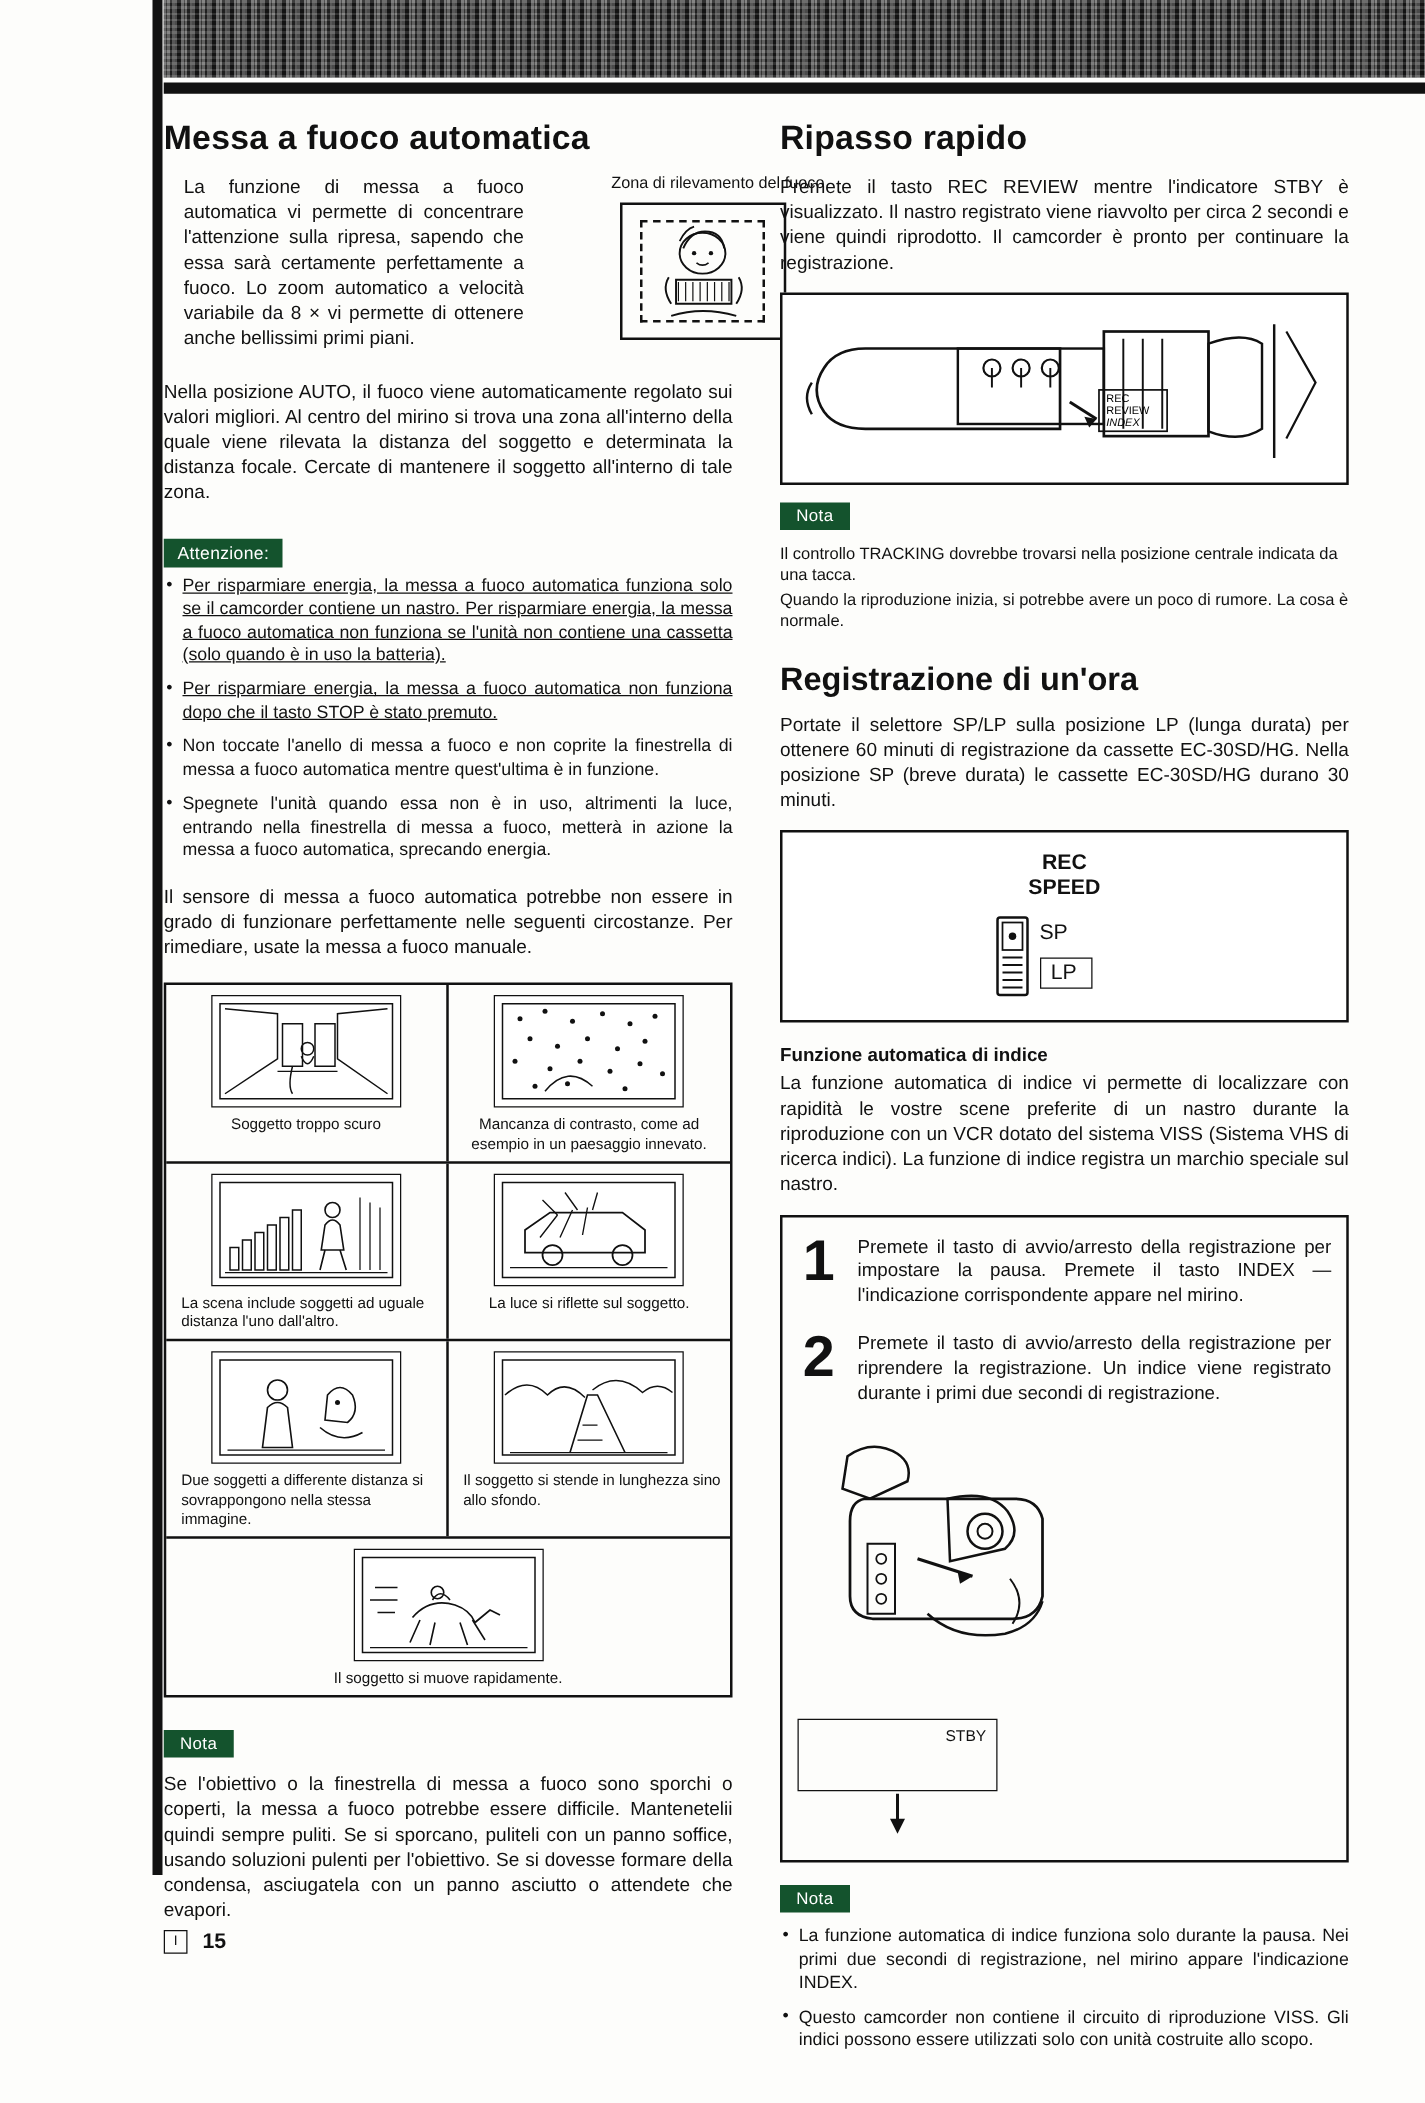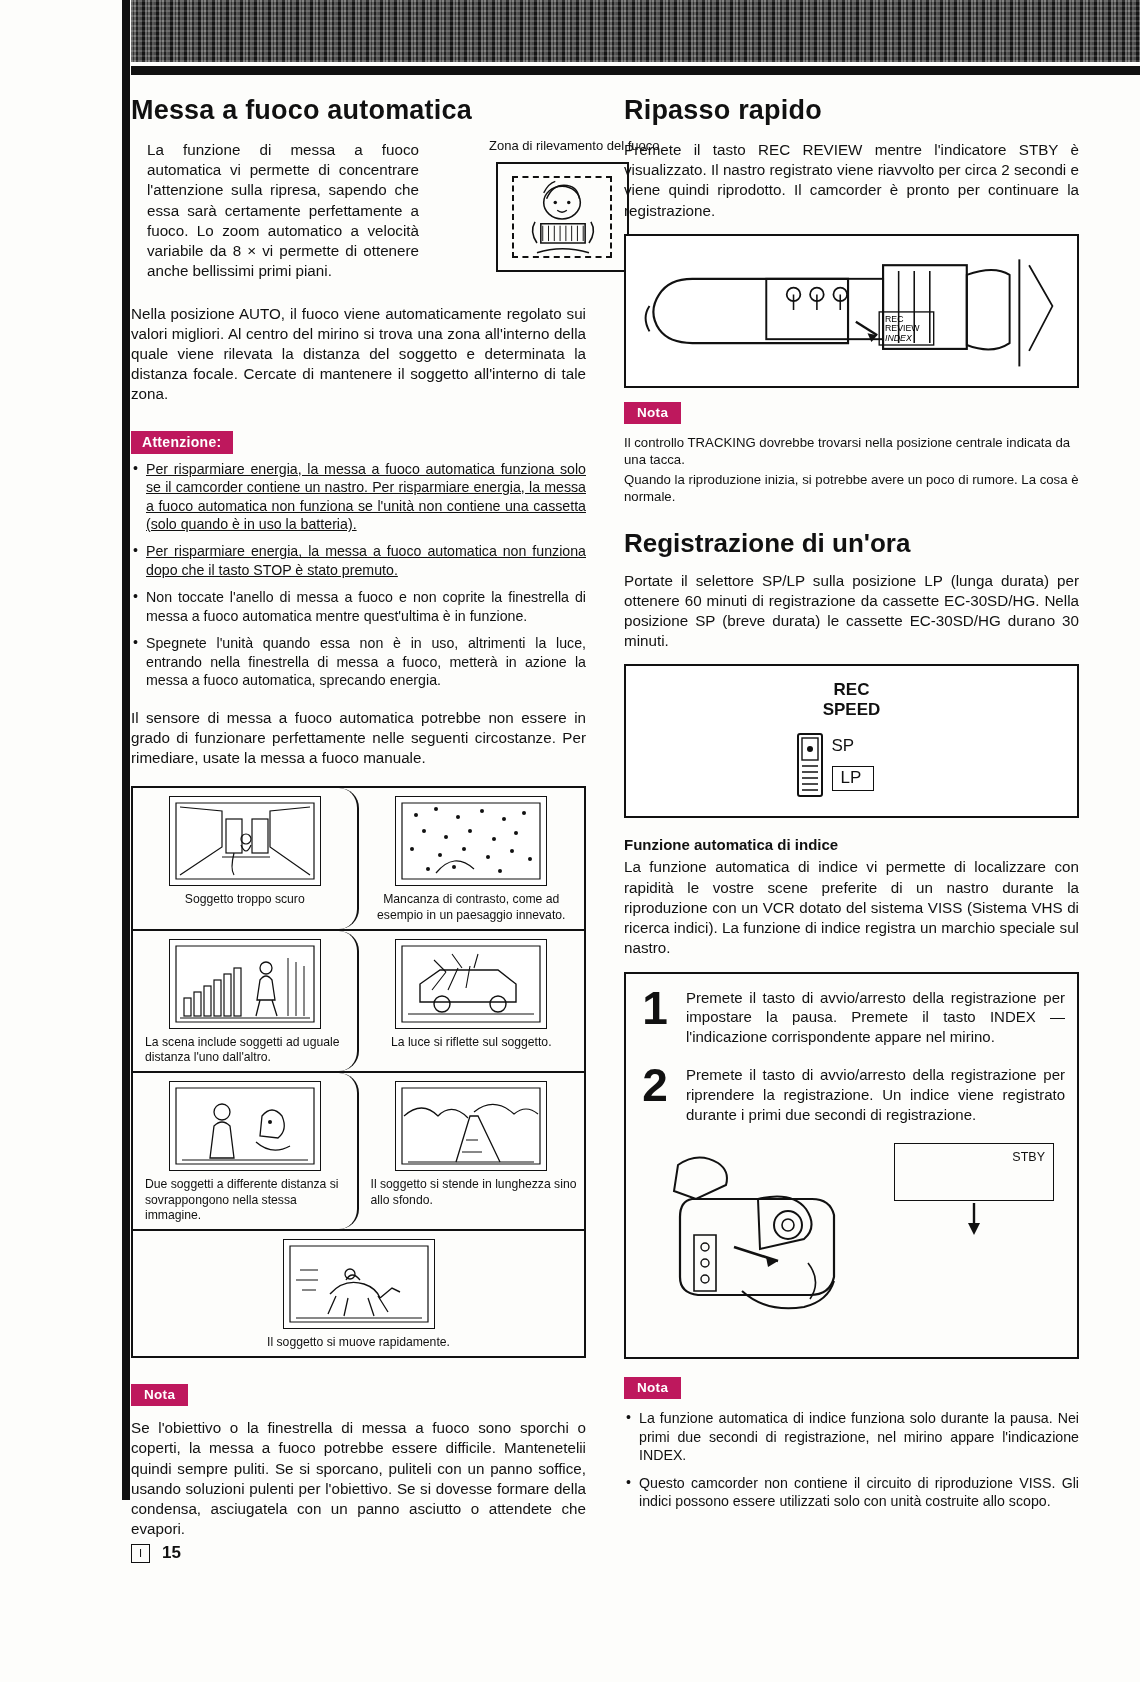--- a/index.html
+++ b/index.html
@@ -37,22 +37,22 @@
   .col-right{position:absolute;left:588px;top:95px;width:455px;}
 
   h1{
     font-size:27px;font-weight:bold;margin:0 0 14px 0;letter-spacing:.2px;
   }
   h2{font-size:26px;font-weight:bold;margin:22px 0 12px 0;}
   h3{font-size:15px;font-weight:bold;margin:18px 0 4px 0;}
   p{margin:0 0 13px 0;font-size:15.2px;line-height:1.33;text-align:justify;}
 
   .black-tag{
-    display:inline-block;background:#be185d;color:#fff;
-    font-size:14px;font-weight:bold;padding:3px 11px 4px 11px;
+    display:inline-block;background:#14532d;color:#fff;
+    font-size:14px;font-weight:normal;padding:3px 11px 4px 11px;
     letter-spacing:.3px;
   }
   .note-tag{font-size:13.5px;padding:3px 13px 4px 13px;}
   .xsmall{font-size:12.6px;line-height:1.32;}
 
   ul.bullets{margin:6px 0 0 0;padding:0;list-style:none;}
   ul.bullets>li{
     position:relative;padding-left:15px;margin-bottom:9px;
     font-size:14.2px;line-height:1.3;text-align:justify;
   }
@@ -75,21 +75,21 @@
     position:absolute;left:14px;top:12px;width:96px;height:78px;
     border:2px dashed #111;
   }
 
   
   .scenes{
     margin-top:18px;border:2px solid #111;width:451px;
   }
   .scene-row{display:flex;border-bottom:2px solid #111;}
   .scene-row:last-child{border-bottom:none;}
-  .scene-cell{width:50%;box-sizing:border-box;border-right:2px solid #111;padding:8px 6px 6px 6px;border-radius:20px;}
+  .scene-cell{width:50%;box-sizing:border-box;border-right:2px solid #111;padding:8px 6px 6px 6px;}
   .scene-cell:last-child{border-right:none;}
   .scene-cell.full{width:100%;border-right:none;}
   .scene-art{
     height:88px;border:1.5px solid #111;margin:0 auto 6px auto;width:150px;
     position:relative;overflow:hidden;background:#fff;
   }
   .scene-cap{font-size:12.2px;line-height:1.25;text-align:center;}
   .scene-cap.left{text-align:left;padding-left:6px;}
 
   
@@ -370,21 +370,21 @@
     <div class="stepbox">
       <div class="step">
         <div class="num">1</div>
         <div class="txt">Premete il tasto di avvio/arresto della registrazione per impostare la pausa. Premete il tasto INDEX — l'indicazione corrispondente appare nel mirino.</div>
       </div>
       <div class="step">
         <div class="num">2</div>
         <div class="txt">Premete il tasto di avvio/arresto della registrazione per riprendere la registrazione. Un indice viene registrato durante i primi due secondi di registrazione.</div>
       </div>
 
-      <div style="display:flex;gap:16px;align-items:flex-start;margin-top:6px;">
+      <div style="display:flex;gap:32px;align-items:flex-start;margin-top:6px;flex-direction:column;">
         <svg viewBox="0 0 240 200" width="240" height="200">
           <path d="M40 22 q20 -14 40 -2 q12 8 8 22 l-30 14 l-22 -8 z" fill="none" stroke="#111" stroke-width="2"></path>
           <path d="M54 56 h120 q18 0 22 16 v62 q-4 18 -24 18 H60 q-18 -2 -18 -18 V74 q0 -16 12 -18 z" fill="none" stroke="#111" stroke-width="2.2"></path>
           <path d="M120 56 q34 -8 48 10 q12 18 -2 30 l-44 10 z" fill="none" stroke="#111" stroke-width="2"></path>
           <circle cx="150" cy="82" r="14" fill="none" stroke="#111" stroke-width="2"></circle>
           <circle cx="150" cy="82" r="6" fill="none" stroke="#111" stroke-width="1.6"></circle>
           <path d="M56 92 h22 v56 H56 z" fill="none" stroke="#111" stroke-width="1.6"></path>
           <circle cx="67" cy="104" r="4" fill="none" stroke="#111" stroke-width="1.4"></circle>
           <circle cx="67" cy="120" r="4" fill="none" stroke="#111" stroke-width="1.4"></circle>
           <circle cx="67" cy="136" r="4" fill="none" stroke="#111" stroke-width="1.4"></circle>

